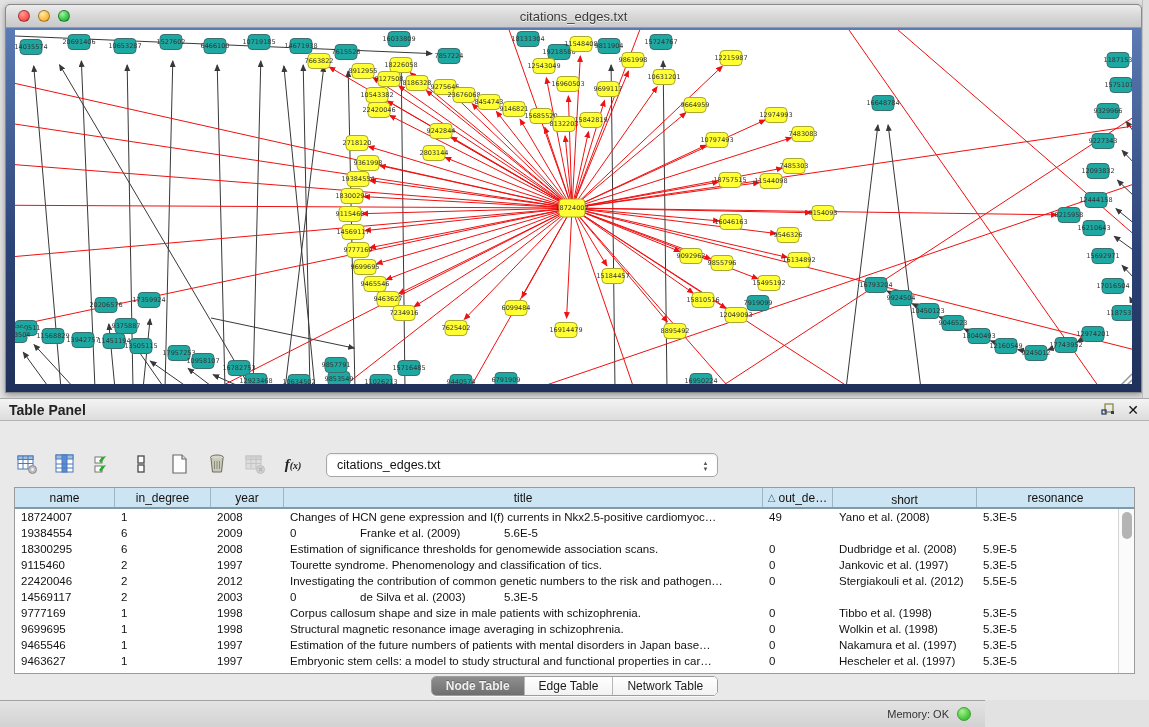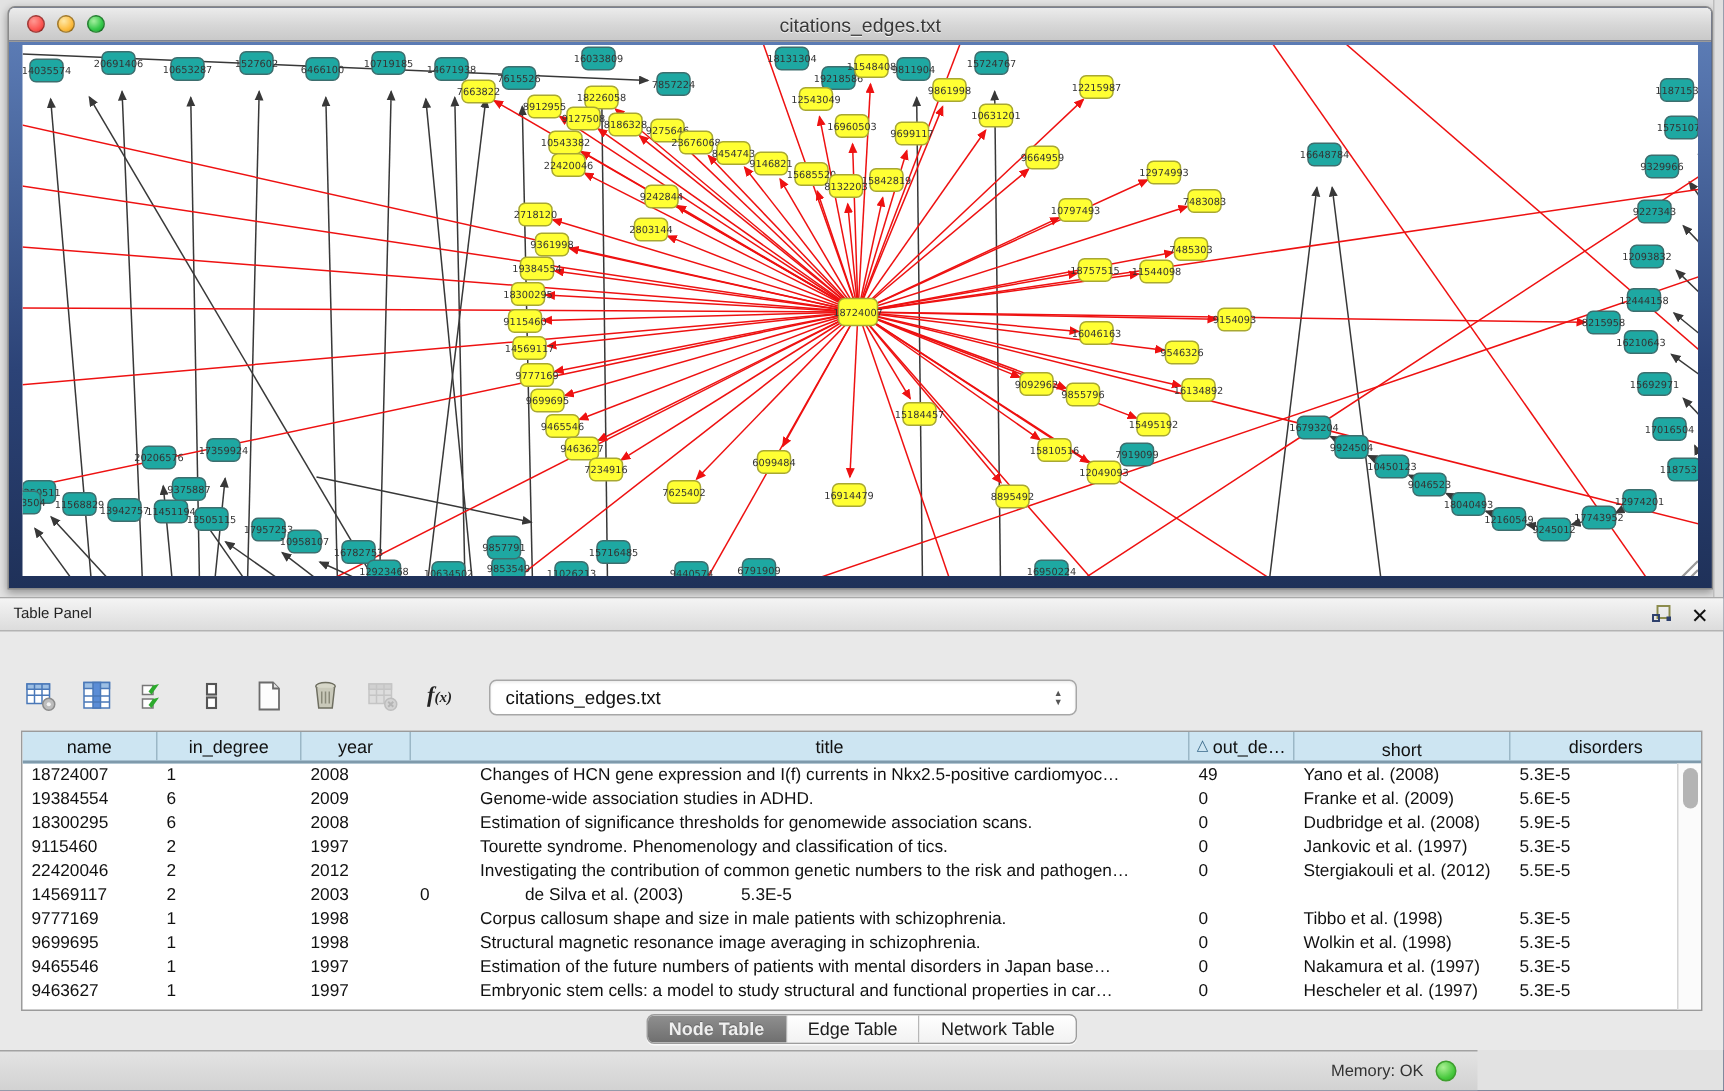--- a/index.html
+++ b/index.html
@@ -29,21 +29,21 @@
 
   
   .right-sliver { position:absolute; right:0; top:0; width:7px; height:398px;
                   background:#dfdfdf; border-left:1px solid #bdbdbd; }
 
   
   .table-panel { position:absolute; left:0; top:398px; width:1149px; height:302px;
                  background:#e9e9e9; border-top:1px solid #a9a9a9; }
   .panel-header { height:22px; background:linear-gradient(180deg,#f4f4f4,#dcdcdc);
                   border-bottom:1px solid #b3b3b3; display:flex; align-items:center; position:relative; }
-  .panel-title { font-size:10px; color:#222; margin-left:9px; }
+  .panel-title { font-size:14px; color:#222; margin-left:9px;font-weight:bold; }
   .panel-header-icons { position:absolute; right:10px; display:flex; gap:12px; align-items:center; }
   .float-icon svg { display:block; }
   .close-x { font-size:14px; font-weight:bold; color:#111; line-height:14px; cursor:default; }
 
   .toolbar { position:absolute; left:14px; top:48px; height:30px; display:flex; align-items:flex-end; gap:12px; }
   .tool-btn { width:26px; height:26px; display:flex; align-items:center; justify-content:center; }
   .tool-btn.disabled { opacity:.45; }
   .fx-glyph { font-family:"Liberation Serif","DejaVu Serif",serif; font-style:italic;
               font-weight:bold; font-size:15px; color:#222; }
   .fx-glyph small { font-size:10px; }
@@ -58,21 +58,21 @@
   .table-box { position:absolute; left:14px; top:88px; width:1121px; height:187px;
                background:#fff; border:1px solid #9b9b9b; overflow:hidden; }
   .thead { display:flex; height:21px; background:#cde5f2; border-bottom:2px solid #7f9aab; }
   .th { font-size:12px; color:#111; display:flex; align-items:center; justify-content:center;
         border-right:1px solid #9bb7c6; overflow:hidden; white-space:nowrap; }
   .th:last-child { border-right:none; }
   .sort-tri { font-size:10px; color:#3a6a8a; margin-right:3px; }
   .tbody { position:absolute; left:0; right:16px; top:21px; bottom:0; overflow:hidden; }
   .tr { display:flex; height:16px; align-items:center; }
   .td { font-size:11.5px; color:#111; white-space:nowrap; overflow:hidden; padding-left:6px; }
-  .c0{width:90px;} .c1{width:96px;} .c2{width:73px;} .c3{width:479px;margin-left:40px;} .c4{width:70px;}
+  .c0{width:100px;} .c1{width:96px;} .c2{width:73px;} .c3{width:479px;} .c4{width:70px;}
   .c5{width:144px;align-items:flex-end;} .c6{flex:1;}
   .vscroll { position:absolute; right:0; top:21px; bottom:0; width:16px; background:#fbfbfb;
              border-left:1px solid #d4d4d4; }
   .vthumb { position:absolute; left:3px; top:3px; width:10px; height:27px; border-radius:6px;
             background:#b4b4b4; }
 
   .tab-strip { position:absolute; left:0; right:0; top:277px; display:flex; justify-content:center; }
   .segmented { display:flex; border:1px solid #9d9d9d; border-radius:5px; overflow:hidden;
                background:#fff; box-shadow:0 1px 0 rgba(255,255,255,.7); height:20px; }
   .segment { font-size:12px; padding:0 14px; display:flex; align-items:center; color:#1c1c1c;
@@ -796,38 +796,37 @@
           <span>title</span>
         </div>
       <div class="th c4">
         <span class="sort-tri">△</span>
         <span>out_de…</span>
       </div>
       <div class="th c5">
           <span>short</span>
         </div>
       <div class="th c6">
-          <span>disorders</span>
+          <span>resonance</span>
         </div>
     </div>
     <div class="tbody" id="table-body">
         <div class="tr">
           <div class="td c0">18724007</div>
           <div class="td c1">1</div>
           <div class="td c2">2008</div>
           <div class="td c3">Changes of HCN gene expression and I(f) currents in Nkx2.5-positive cardiomyoc…</div>
           <div class="td c4">49</div>
           <div class="td c5">Yano et al. (2008)</div>
           <div class="td c6">5.3E-5</div>
         </div>
         <div class="tr">
           <div class="td c0">19384554</div>
           <div class="td c1">6</div>
           <div class="td c2">2009</div>
-          <div class="td c3">Genome-wide association studies in ADHD.</div>
           <div class="td c4">0</div>
           <div class="td c5">Franke et al. (2009)</div>
           <div class="td c6">5.6E-5</div>
         </div>
         <div class="tr">
           <div class="td c0">18300295</div>
           <div class="td c1">6</div>
           <div class="td c2">2008</div>
           <div class="td c3">Estimation of significance thresholds for genomewide association scans.</div>
           <div class="td c4">0</div>

